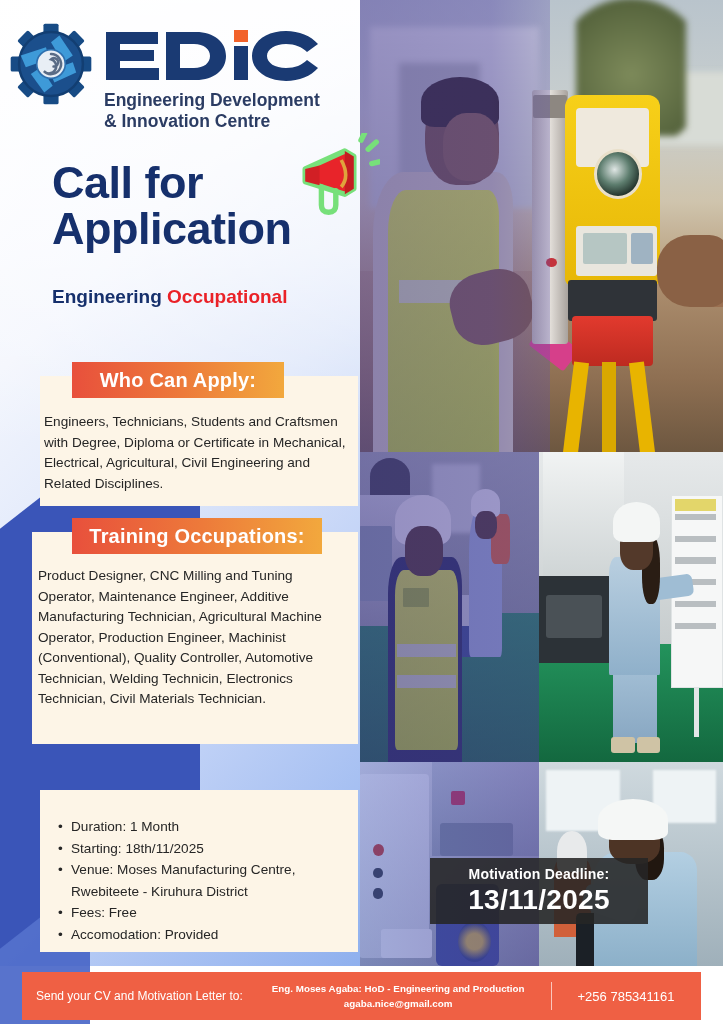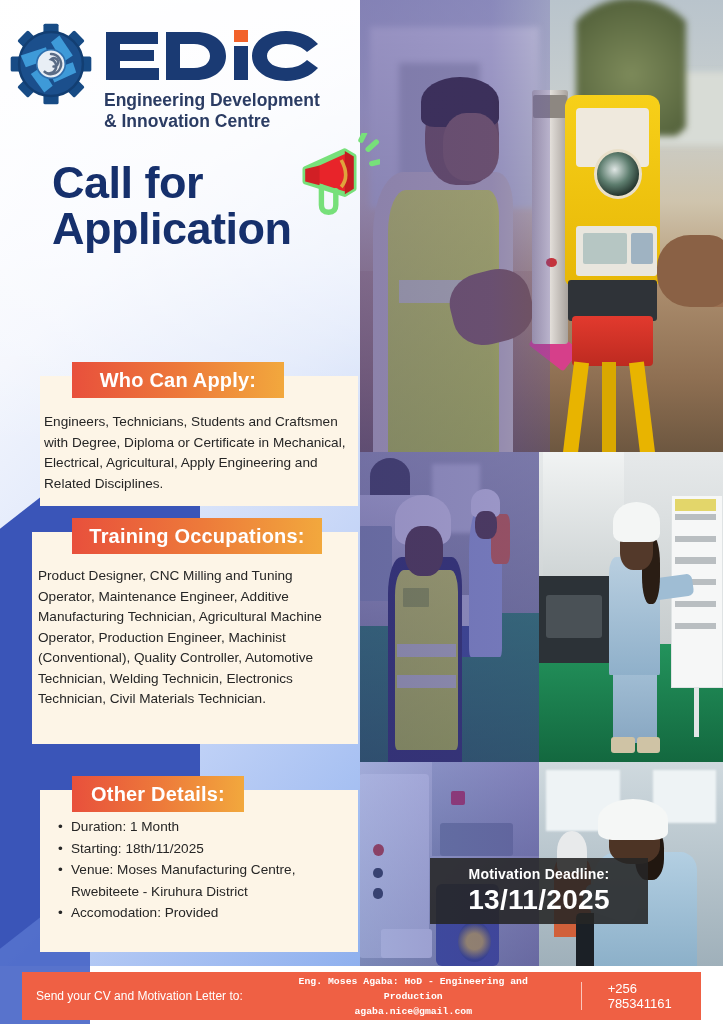--- a/index.html
+++ b/index.html
@@ -239,21 +239,21 @@
   .deadline { position:absolute; left:430px; top:858px; width:218px; height:66px;
               background:rgba(38,38,38,.88); display:flex; flex-direction:column;
               align-items:center; justify-content:center; }
   .dl-label { color:#fff; font-size:14px; font-weight:bold; letter-spacing:.2px; }
   .dl-date  { color:#fff; font-size:28px; font-weight:bold; letter-spacing:.3px; margin-top:2px; }
 
   
   .footer { position:absolute; left:22px; top:972px; width:679px; height:48px;
             background:#ef6044; display:flex; align-items:center; }
   .f-left { margin-left:14px; color:#fff; font-size:12px; white-space:nowrap; }
-  .f-mid  { margin-left:29px; color:#fff; text-align:center; line-height:15px;font-family:Liberation Mono, monospace; }
+  .f-mid  { margin-left:29px; color:#fff; text-align:center; line-height:15px; }
   .f-mid .l1 { font-size:9.8px; font-weight:bold; }
   .f-mid .l2 { font-size:9.8px; font-weight:bold; }
   .f-div  { margin-left:26px; width:1px; height:28px; background:rgba(255,255,255,.65); }
   .f-tel  { margin-left:26px; color:#fff; font-size:13px; }
 </style>
 </head>
 <body>
 
 <div class="poster">
 
@@ -446,37 +446,38 @@
       <path d="M58 30 q10 18 0 30" fill="none" stroke="#e0a33c" stroke-width="4"></path>
     </svg>
   </div>
 
   <div class="headline">
     <div>Call for</div>
     <div>Application</div>
   </div>
 
   <div class="subhead">
+    <div><span>Engineering </span><span class="sub-hl">Occupational</span></div>
   </div>
 
   <div class="card card-wa"></div>
   <div class="badge badge-wa">Who Can Apply:</div>
-  <div class="body-text bt-wa">Engineers, Technicians, Students and Craftsmen with Degree, Diploma or Certificate in Mechanical, Electrical, Agricultural, Apply Engineering and Related Disciplines.</div>
+  <div class="body-text bt-wa">Engineers, Technicians, Students and Craftsmen with Degree, Diploma or Certificate in Mechanical, Electrical, Agricultural, Civil Engineering and Related Disciplines.</div>
 
   <div class="card card-to"></div>
   <div class="badge badge-to">Training Occupations:</div>
   <div class="body-text bt-to">Product Designer, CNC Milling and Tuning Operator, Maintenance Engineer, Additive Manufacturing Technician, Agricultural Machine Operator, Production Engineer, Machinist (Conventional), Quality Controller, Automotive Technician, Welding Technicin, Electronics Technician, Civil Materials Technician.</div>
 
   <div class="card card-od"></div>
-  <div class="badge badge-od">Other Details:</div>
   <ul class="det-list">
     <li>Duration: 1 Month</li>
     <li>Starting: 18th/11/2025</li>
     <li>Venue: Moses Manufacturing Centre,</li>
     <li class="cont">Rwebiteete - Kiruhura District</li>
+    <li>Fees: Free</li>
     <li>Accomodation: Provided</li>
   </ul>
 
   <div class="deadline">
     <div class="dl-label">Motivation Deadline:</div>
     <div class="dl-date">13/11/2025</div>
   </div>
 
   <div class="footer">
     <div class="f-left">Send your CV and Motivation Letter to:</div>

